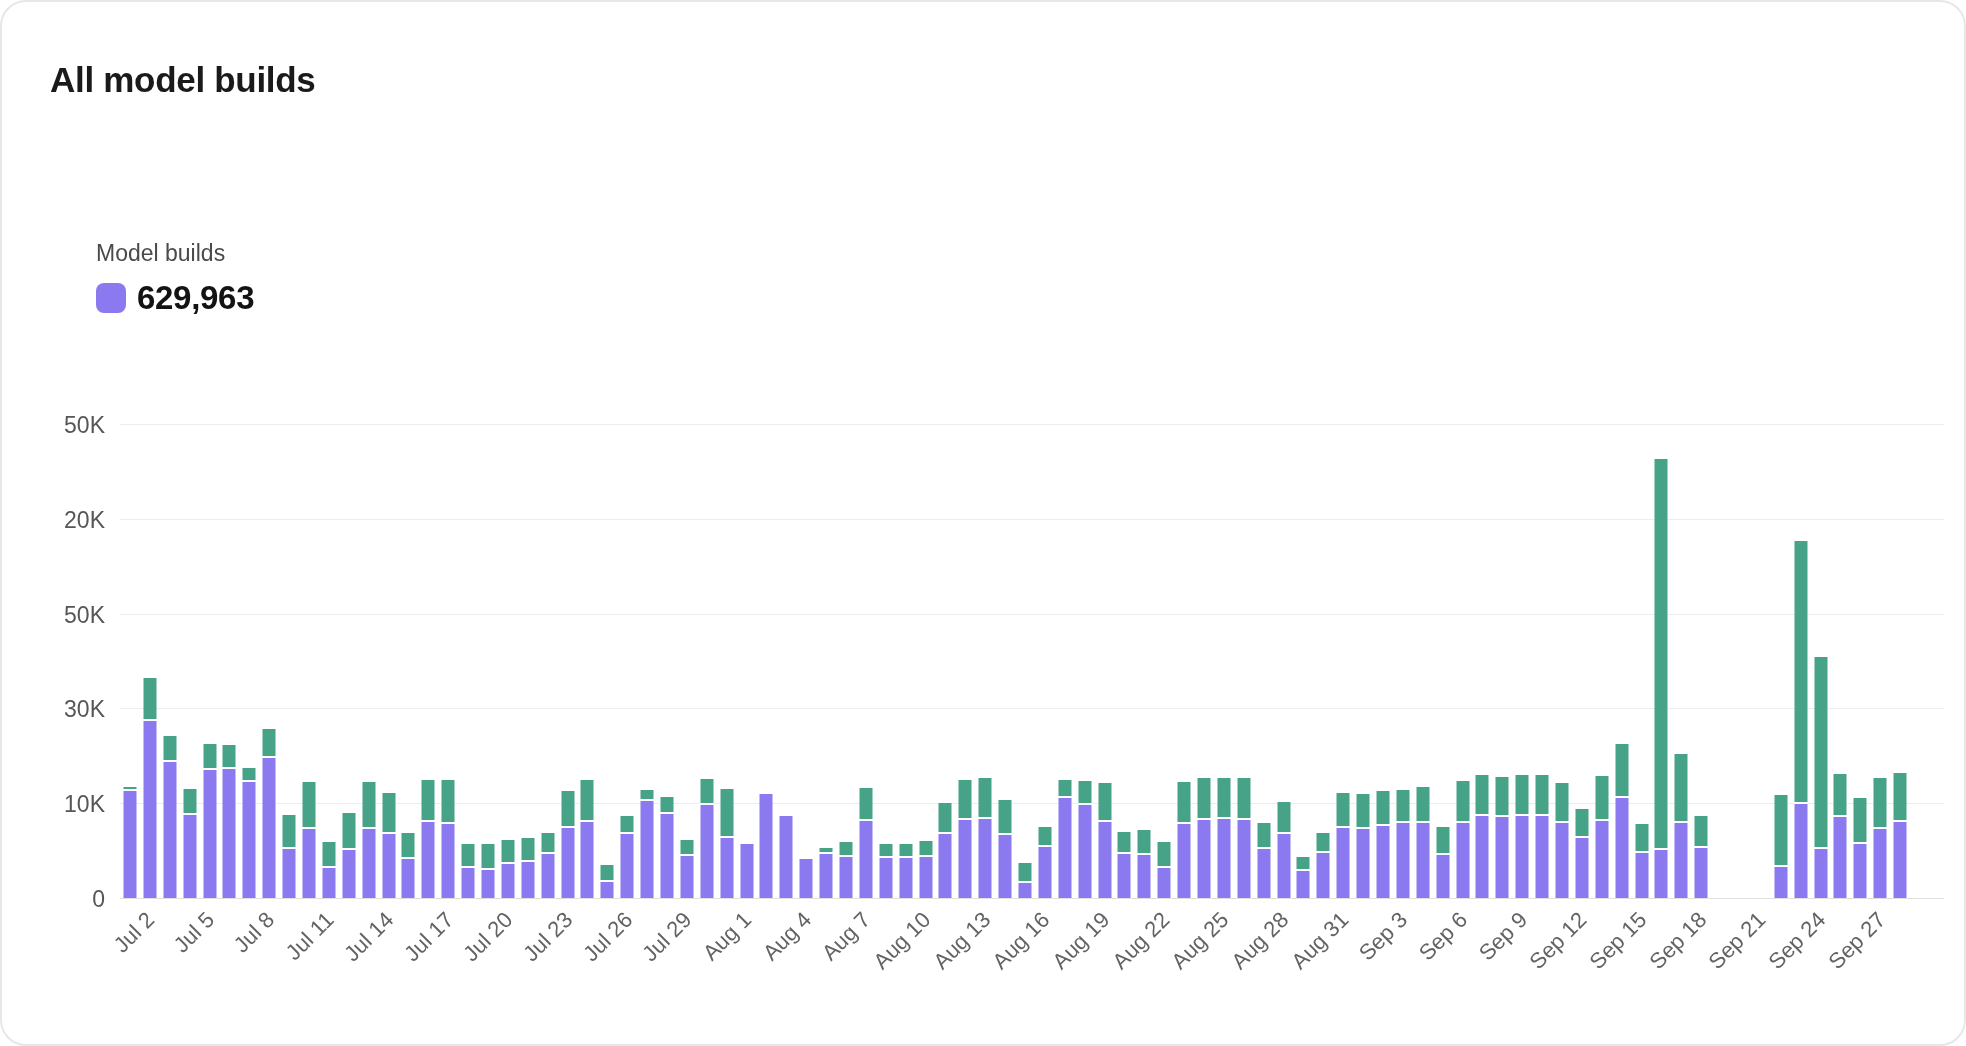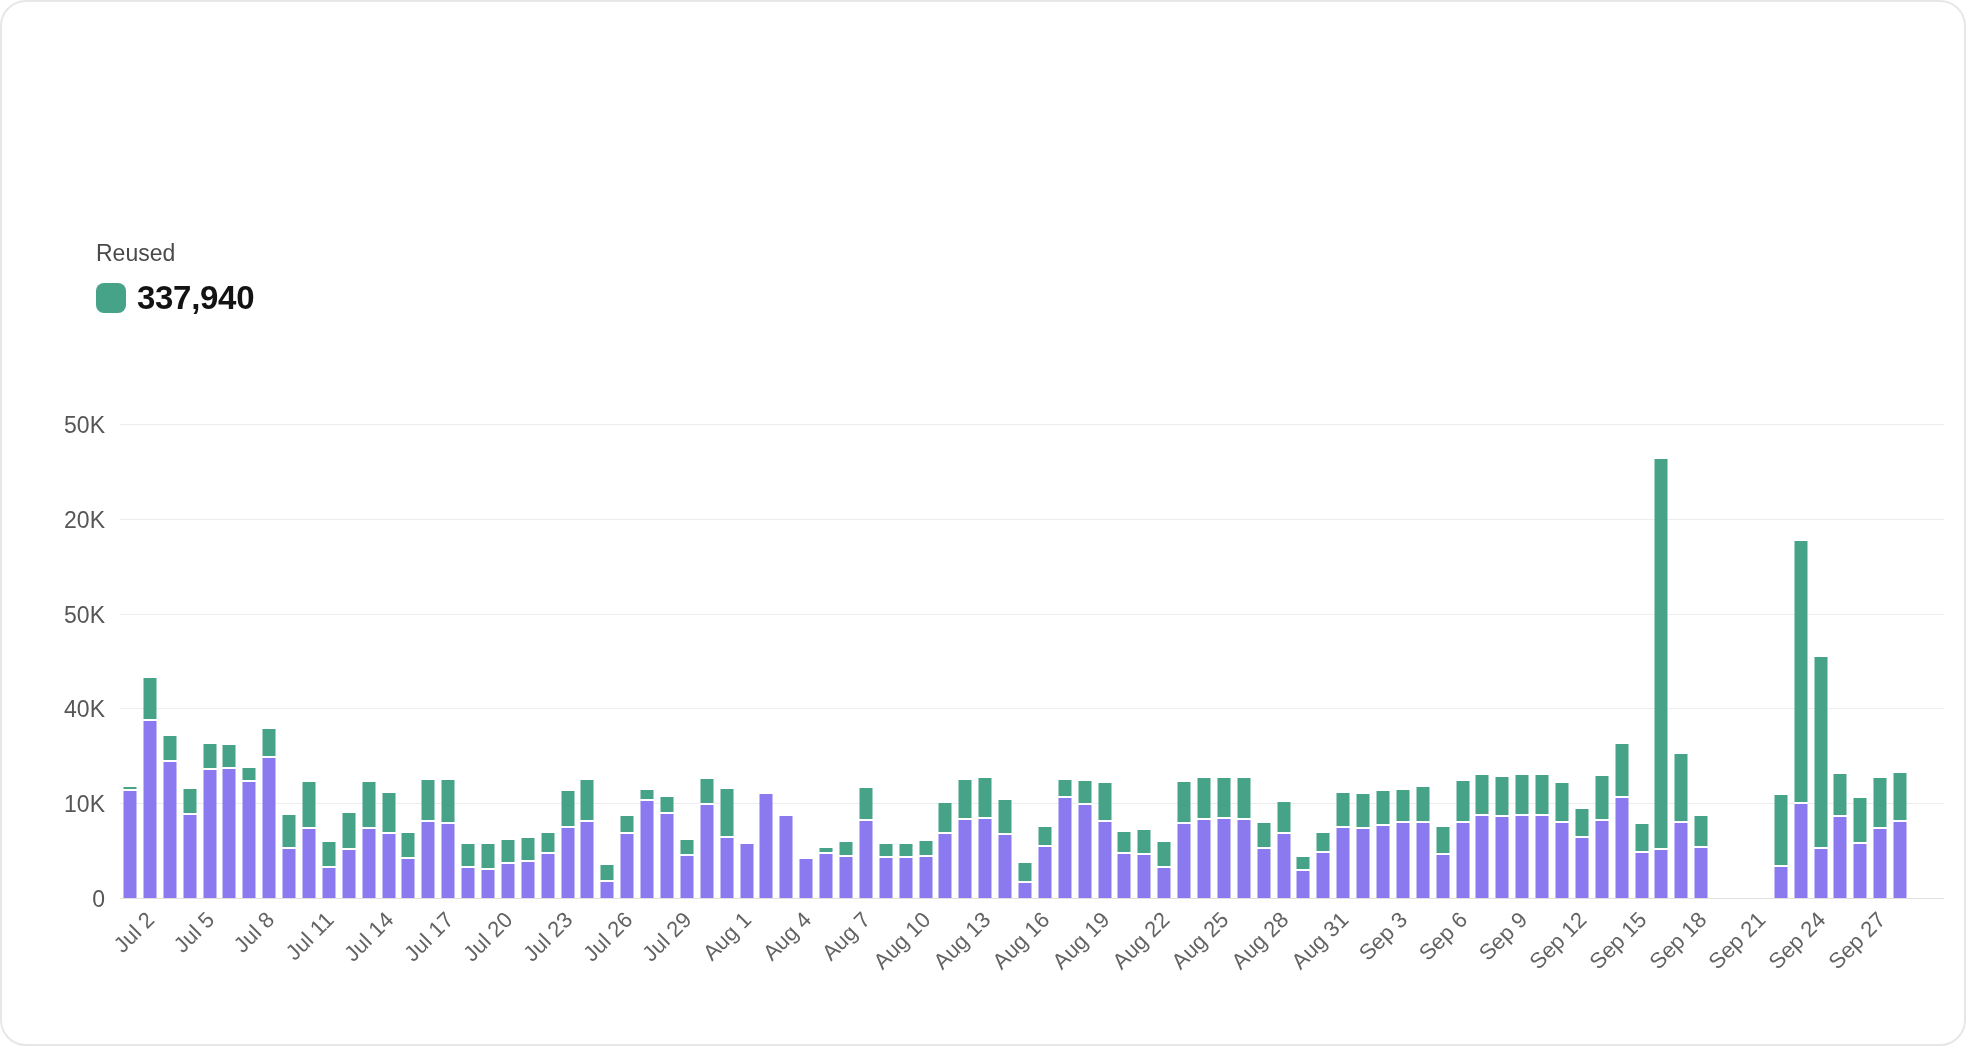--- a/index.html
+++ b/index.html
@@ -57,39 +57,40 @@
     position:absolute; right:0; top:0; white-space:nowrap;
     font-size:22px; color:#636363;
     transform:rotate(-45deg); transform-origin:100% 0%;
   }
 </style>
 </head>
 <body>
 
 <div class="card">
 
+  <h1 class="title">All model builds</h1>
 
 
   <div class="legend">
     <div class="legend-group">
-      <div class="legend-label">Reused</div>
+      <div class="legend-label">Model builds</div>
       <div class="legend-value-row">
-        <span class="swatch" id="swatch-reused" style="background: rgb(71, 163, 136);"></span>
-        <span class="legend-value">337,940</span>
+        <span class="swatch" id="swatch-builds" style="background: rgb(138, 121, 239);"></span>
+        <span class="legend-value">629,963</span>
       </div>
     </div>
   </div>
 
   <div class="plot" id="plot">
       <div class="gridline axisline" style="bottom: 0%;"></div>
       <div class="ylab" style="bottom: 0%;">0</div>
       <div class="gridline" style="bottom: 20%;"></div>
       <div class="ylab" style="bottom: 20%;">10K</div>
       <div class="gridline" style="bottom: 40%;"></div>
-      <div class="ylab" style="bottom: 40%;">40K</div>
+      <div class="ylab" style="bottom: 40%;">30K</div>
       <div class="gridline" style="bottom: 60%;"></div>
       <div class="ylab" style="bottom: 60%;">50K</div>
       <div class="gridline" style="bottom: 80%;"></div>
       <div class="ylab" style="bottom: 80%;">20K</div>
       <div class="gridline" style="bottom: 100%;"></div>
       <div class="ylab" style="bottom: 100%;">50K</div>
       <div class="bar" style="left: 9.94444px;">
         <div class="seg" style="height: 1.896px; background: rgb(71, 163, 136);"></div>
         <div class="seg-divider"></div>
         <div class="seg" style="height: 107.124px; background: rgb(138, 121, 239);"></div>

